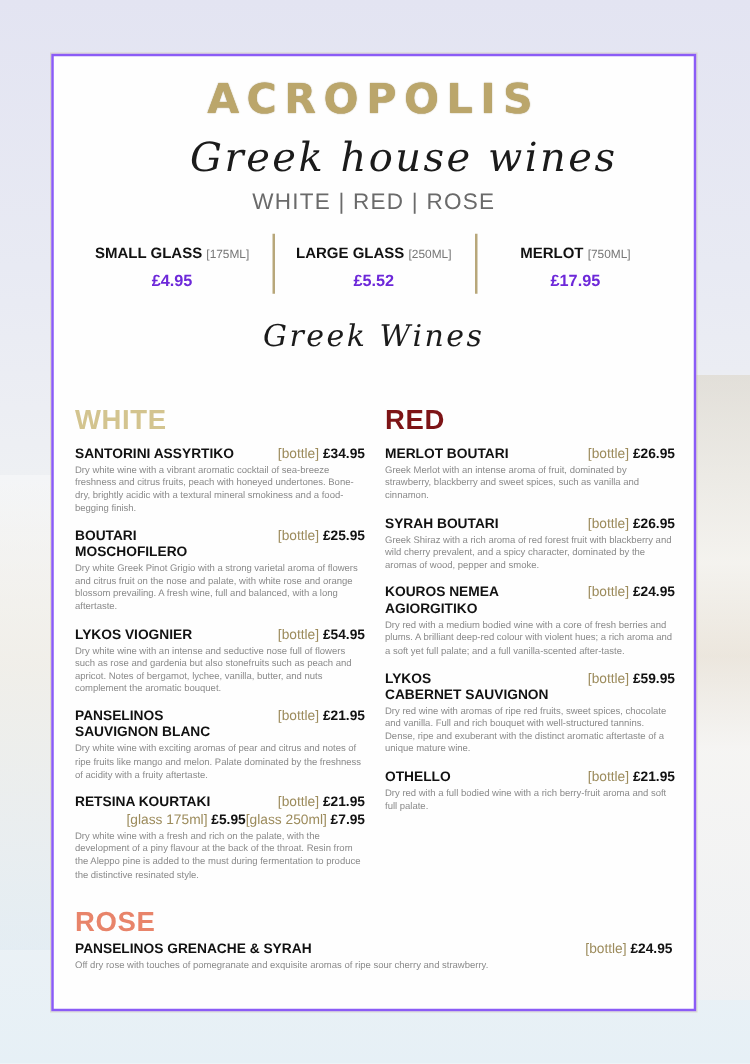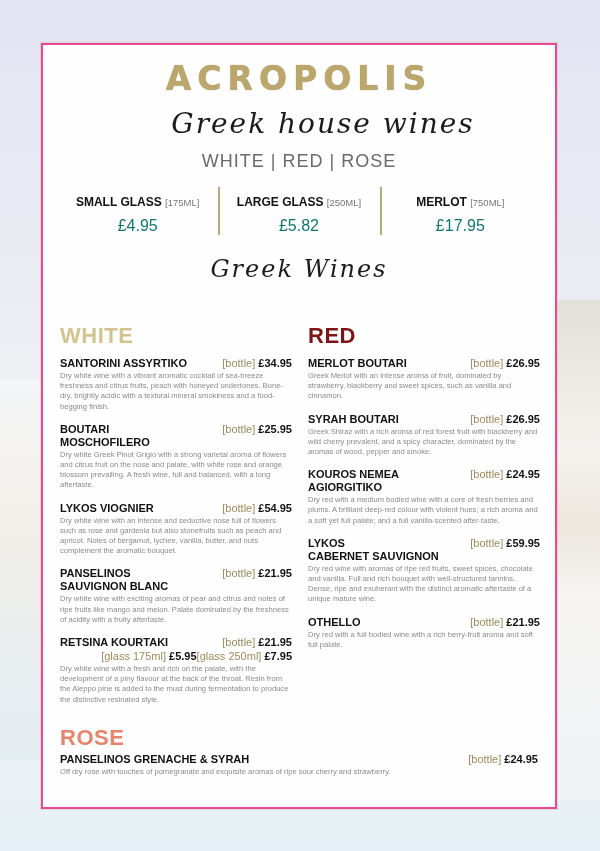--- a/index.html
+++ b/index.html
@@ -14,58 +14,58 @@
     position: absolute; left: 0; top: 380px; width: 45px; height: 380px;
     background: linear-gradient(180deg, rgba(255,255,255,0.35), rgba(240,238,232,0.8) 40%, rgba(225,235,242,0.7));
   }
   .bg-right {
     position: absolute; right: 0; top: 300px; width: 45px; height: 500px;
     background: linear-gradient(180deg, rgba(220,214,200,0.6) 0%, rgba(245,243,238,0.8) 30%, rgba(230,220,205,0.5) 45%, rgba(246,245,243,0.9) 60%, rgba(240,241,243,0.8) 100%);
   }
   .frame {
     position: absolute; left: 41px; top: 43px; width: 516px; height: 766px;
     background: #fefefe;
-    border: 2px solid #ec4899;
+    border: 2px solid #8b5cf6;
     box-shadow: 0 0 0 1px rgba(180,160,100,0.25);
   }
   .logo {
     position: absolute; left: 0; right: 0; top: 14px;
     text-align: center;
     font-family: "DejaVu Sans", sans-serif;
     font-weight: bold;
     font-size: 33px;
     letter-spacing: 6px;
     color: #bba66b;
     text-shadow: 0 0 1px #8f7d47;
   }
   .script {
     font-family: "DejaVu Serif", serif;
     font-style: italic;
     color: #1b1b1b;
     text-align: center;
     position: absolute; left: 0; right: 0;
     font-weight: normal;
   }
-  .script.sub1 { top: 62px; font-size: 28px; letter-spacing: 2px; padding-left: 48px; }
+  .script.sub1 { top: 62px; font-size: 32px; letter-spacing: 2px; padding-left: 48px; }
   .types {
     position: absolute; left: 0; right: 0; top: 106px;
     text-align: center; font-size: 18px; color: #6a6a6a; letter-spacing: 1px;
     font-family: "Liberation Sans", sans-serif;
   }
   .sizes {
     position: absolute; left: 14px; right: 14px; top: 140px; height: 54px;
     display: flex;
   }
   .size-col { flex: 1; text-align: center; position: relative; }
   .size-col + .size-col::before {
     content: ""; position: absolute; left: 0; top: 2px; height: 48px; width: 2px; background: #b8a77a;
   }
   .size-head { font-family: "Liberation Sans", sans-serif; font-size: 12px; font-weight: bold; color: #111; margin-top: 10px; }
   .size-head .ml { font-weight: normal; font-size: 9.5px; color: #777; }
-  .size-price { font-family: "Liberation Sans", sans-serif; font-size: 16px; font-weight: normal; color: #0f766e; margin-top: 8px; }
+  .size-price { font-family: "Liberation Sans", sans-serif; font-size: 13px; font-weight: bold; color: #6d28d9; margin-top: 8px; }
   .script.sub2 { top: 210px; font-size: 24px; letter-spacing: 2px; }
 
   .col { position: absolute; top: 278px; width: 232px; }
   .col.left { left: 17px; }
   .col.right { left: 265px; }
   .cat-title {
     font-family: "Liberation Sans", sans-serif; font-weight: bold; font-size: 22px; letter-spacing: 0.5px;
     margin-bottom: 8px;
   }
   .cat-white { color: #d3c48f; }
@@ -98,21 +98,21 @@
   <div class="script sub1">Greek house wines</div>
   <div class="types">WHITE | RED | ROSE</div>
 
   <div class="sizes">
     <div class="size-col">
       <div class="size-head"><span>SMALL GLASS</span> <span class="ml">[175ML]</span></div>
       <div class="size-price">£4.95</div>
     </div>
     <div class="size-col">
       <div class="size-head"><span>LARGE GLASS</span> <span class="ml">[250ML]</span></div>
-      <div class="size-price">£5.82</div>
+      <div class="size-price">£5.52</div>
     </div>
     <div class="size-col">
       <div class="size-head"><span>MERLOT</span> <span class="ml">[750ML]</span></div>
       <div class="size-price">£17.95</div>
     </div>
   </div>
 
   <div class="script sub2">Greek Wines</div>
 
   <div class="col left">

